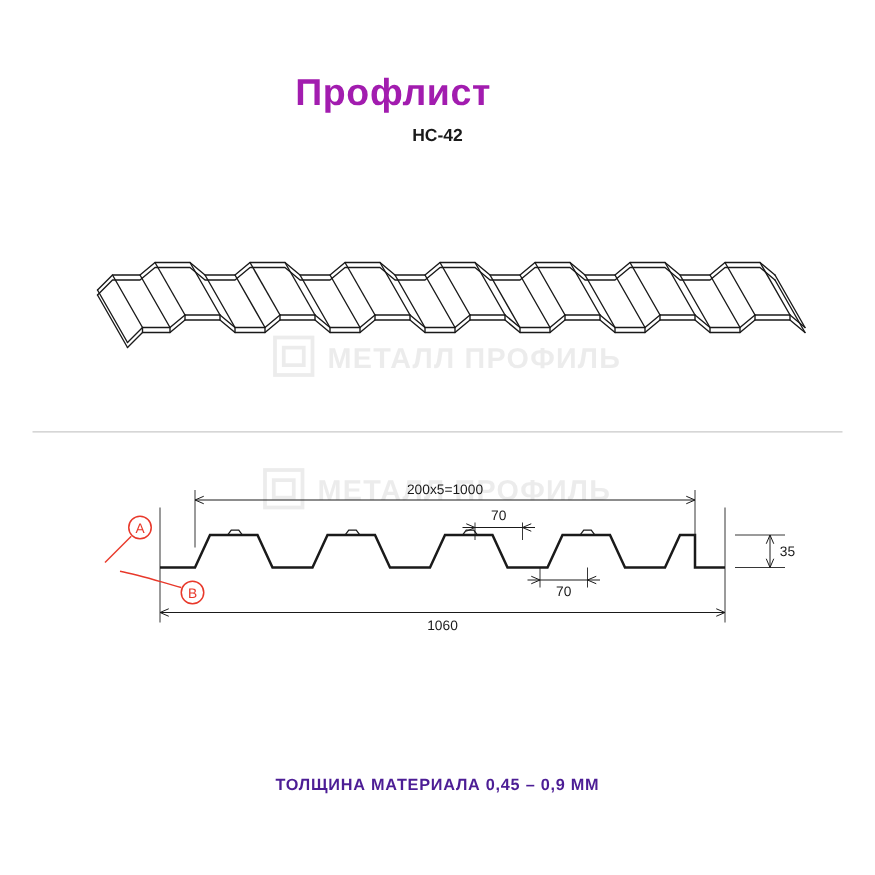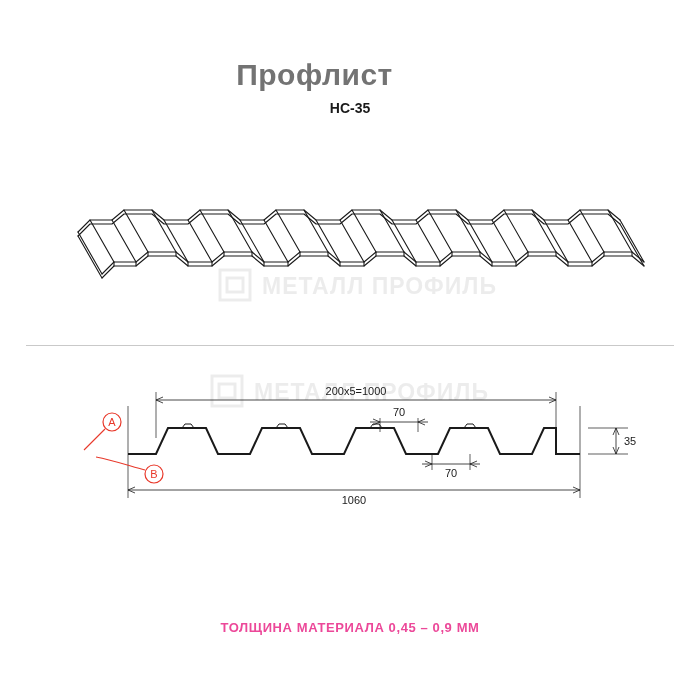--- a/index.html
+++ b/index.html
@@ -23,21 +23,21 @@
   }
   .title {
     position: absolute;
     top: 58px;
     left: 0;
     width: 629px;
     text-align: center;
     font-size: 30px;
     font-weight: bold;
     letter-spacing: 0.5px;
-    color: #737373;
+    color: #a21caf;
   }
   .subtitle {
     position: absolute;
     top: 100px;
     left: 0;
     width: 700px;
     text-align: center;
     font-size: 14px;
     font-weight: bold;
     color: #1a1a1a;
@@ -52,21 +52,21 @@
   }
   .footer-note {
     position: absolute;
     top: 620px;
     left: 0;
     width: 700px;
     text-align: center;
     font-size: 13px;
     font-weight: bold;
     letter-spacing: 0.6px;
-    color: #ec4899;
+    color: #4c1d95;
   }
   .iso-wrap {
     position: absolute;
     left: 60px;
     top: 180px;
     width: 580px;
     height: 130px;
   }
   .tech-wrap {
     position: absolute;
@@ -84,21 +84,21 @@
   .wm2 { left: 210px; top: 368px; }
   svg { display: block; overflow: visible; }
   text { font-family: "Liberation Sans", sans-serif; }
 </style>
 </head>
 <body>
 
 <div class="page">
 
   <div class="title">Профлист</div>
-  <div class="subtitle">НС-35</div>
+  <div class="subtitle">НС-42</div>
 
   <div class="iso-wrap">
     <svg width="580" height="130" viewBox="0 0 580 130">
       <g fill="none" stroke="#1a1a1a" stroke-width="1.1" stroke-linejoin="round" stroke-linecap="round">
 
         <path d="M18,52 L30,40 L52,40 L64,30 L92,30 L104,40 L128,40 L140,30 L168,30 L180,40 L204,40 L216,30 L244,30 L256,40 L280,40 L292,30 L320,30 L332,40 L356,40 L368,30 L396,30 L408,40 L432,40 L444,30 L472,30 L484,40 L508,40 L520,30 L548,30 L560,40"></path>
 
         <path d="M18,56 L30,44 L52,44 L64,34 L92,34 L104,44 L128,44 L140,34 L168,34 L180,44 L204,44 L216,34 L244,34 L256,44 L280,44 L292,34 L320,34 L332,44 L356,44 L368,34 L396,34 L408,44 L432,44 L444,34 L472,34 L484,44 L508,44 L520,34 L548,34 L560,44"></path>
 
         <path d="M42,94 L54,82 L76,82 L88,72 L116,72 L128,82 L152,82 L164,72 L192,72 L204,82 L228,82 L240,72 L268,72 L280,82 L304,82 L316,72 L344,72 L356,82 L380,82 L392,72 L420,72 L432,82 L456,82 L468,72 L496,72 L508,82 L532,82 L544,72 L572,72 L584,82"></path>

